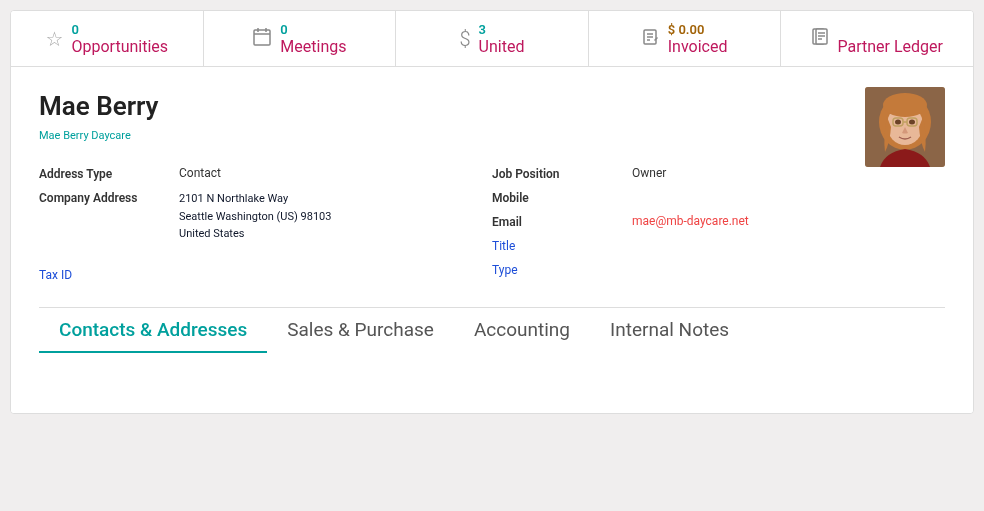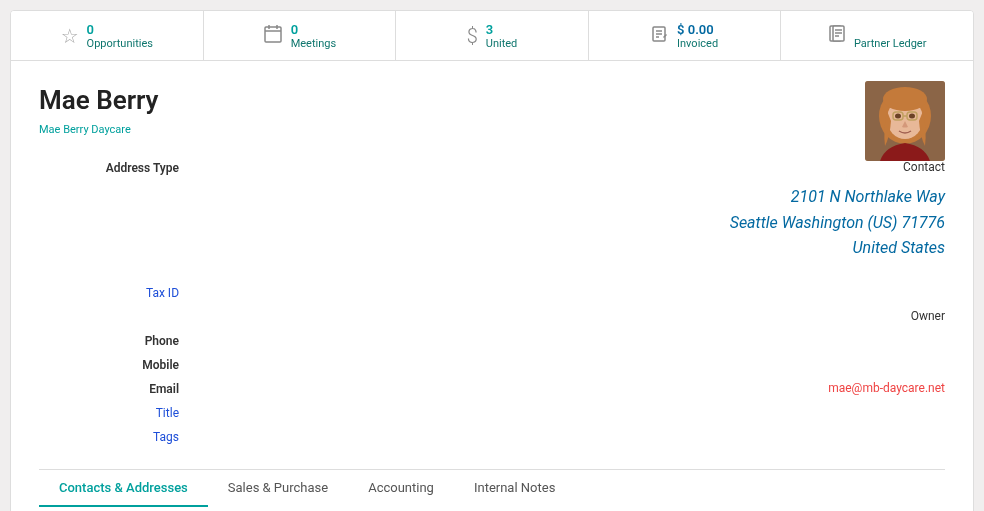--- a/index.html
+++ b/index.html
@@ -47,25 +47,25 @@
       color: #888;
       font-size: 18px;
     }
     .stat-icon.star { color: #aaa; font-size: 20px; }
     .stat-text .stat-count {
       font-weight: 600;
       color: #00a09d;
       font-size: 13px;
     }
     .stat-text .stat-count.money {
-      color: #0369a1;
+      color: #a16207;
     }
     .stat-text .stat-label {
-      font-size: 11px;
-      color: #0f766e;
+      font-size: 16px;
+      color: #be185d;
     }
     
     .main-content {
       padding: 24px 28px 0 28px;
       position: relative;
     }
     .contact-name {
       font-size: 26px;
       font-weight: 600;
       color: #222;
@@ -84,24 +84,23 @@
       top: 20px;
       right: 28px;
       width: 80px;
       height: 80px;
       border-radius: 3px;
       overflow: hidden;
       background: #c8a882;
     }
     .fields-grid {
       display: grid;
-      grid-template-columns: 1fr;
+      grid-template-columns: 1fr 1fr;
       gap: 0;
       margin-bottom: 20px;
-      text-align: right;
     }
     .fields-left, .fields-right {
       display: flex;
       flex-direction: column;
       gap: 0;
     }
     .field-row {
       display: flex;
       align-items: flex-start;
       padding: 4px 0;
@@ -129,34 +128,33 @@
       cursor: pointer;
     }
     .field-value.placeholder {
       color: #bbb;
     }
     .address-block {
       display: flex;
       flex-direction: column;
     }
     .address-line {
-      font-size: 16px;
-      color: #0369a1;
+      font-size: 11px;
+      color: #0f172a;
       line-height: 1.6;
-      font-style: italic;
     }
     
     .tabs-bar {
       display: flex;
       border-top: 1px solid #ddd;
       margin-top: 10px;
     }
     .tab-item {
       padding: 10px 20px;
-      font-size: 13px;
+      font-size: 19px;
       color: #555;
       cursor: pointer;
       border-bottom: 2px solid transparent;
       white-space: nowrap;
     }
     .tab-item.active {
       color: #00a09d;
       border-bottom: 2px solid #00a09d;
       font-weight: 500;
     }
@@ -271,54 +269,52 @@
 
       
       <div class="fields-grid">
 
         <div class="fields-left">
           <div class="field-row">
             <span class="field-label">Address Type</span>
             <span class="field-value">Contact</span>
           </div>
           <div class="field-row" style="align-items:flex-start;">
+            <span class="field-label">Company Address</span>
             <div class="address-block field-value">
               <span class="address-line">2101 N Northlake Way</span>
-              <span class="address-line">Seattle  Washington (US)  71776</span>
+              <span class="address-line">Seattle  Washington (US)  98103</span>
               <span class="address-line">United States</span>
             </div>
           </div>
           <div class="field-row" style="margin-top:16px;">
             <span class="field-label empty">Tax ID</span>
             <span class="field-value placeholder"></span>
           </div>
         </div>
 
         <div class="fields-right">
           <div class="field-row">
+            <span class="field-label">Job Position</span>
             <span class="field-value">Owner</span>
-          </div>
-          <div class="field-row">
-            <span class="field-label">Phone</span>
-            <span class="field-value placeholder"></span>
           </div>
           <div class="field-row">
             <span class="field-label">Mobile</span>
             <span class="field-value placeholder"></span>
           </div>
           <div class="field-row">
             <span class="field-label">Email</span>
             <span class="field-value link">mae@mb-daycare.net</span>
           </div>
           <div class="field-row">
             <span class="field-label empty">Title</span>
             <span class="field-value placeholder"></span>
           </div>
           <div class="field-row">
-            <span class="field-label empty">Tags</span>
+            <span class="field-label empty">Type</span>
             <span class="field-value placeholder"></span>
           </div>
         </div>
       </div>
 
       
       <div class="tabs-bar">
         <div class="tab-item active">Contacts &amp; Addresses</div>
         <div class="tab-item">Sales &amp; Purchase</div>
         <div class="tab-item">Accounting</div>

